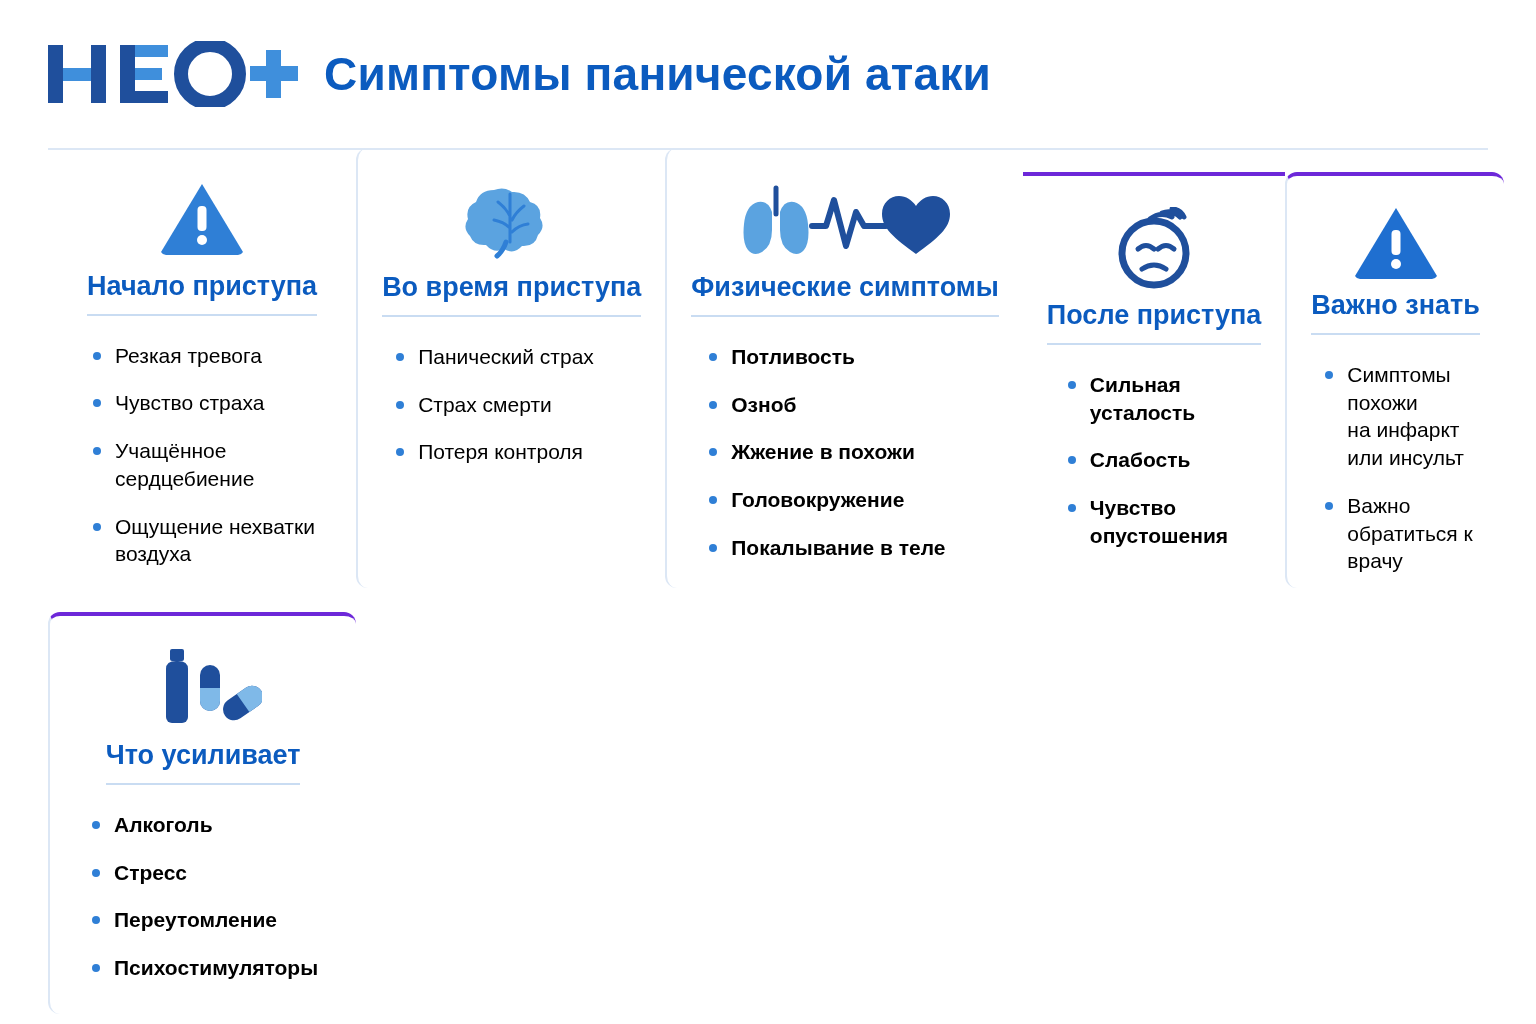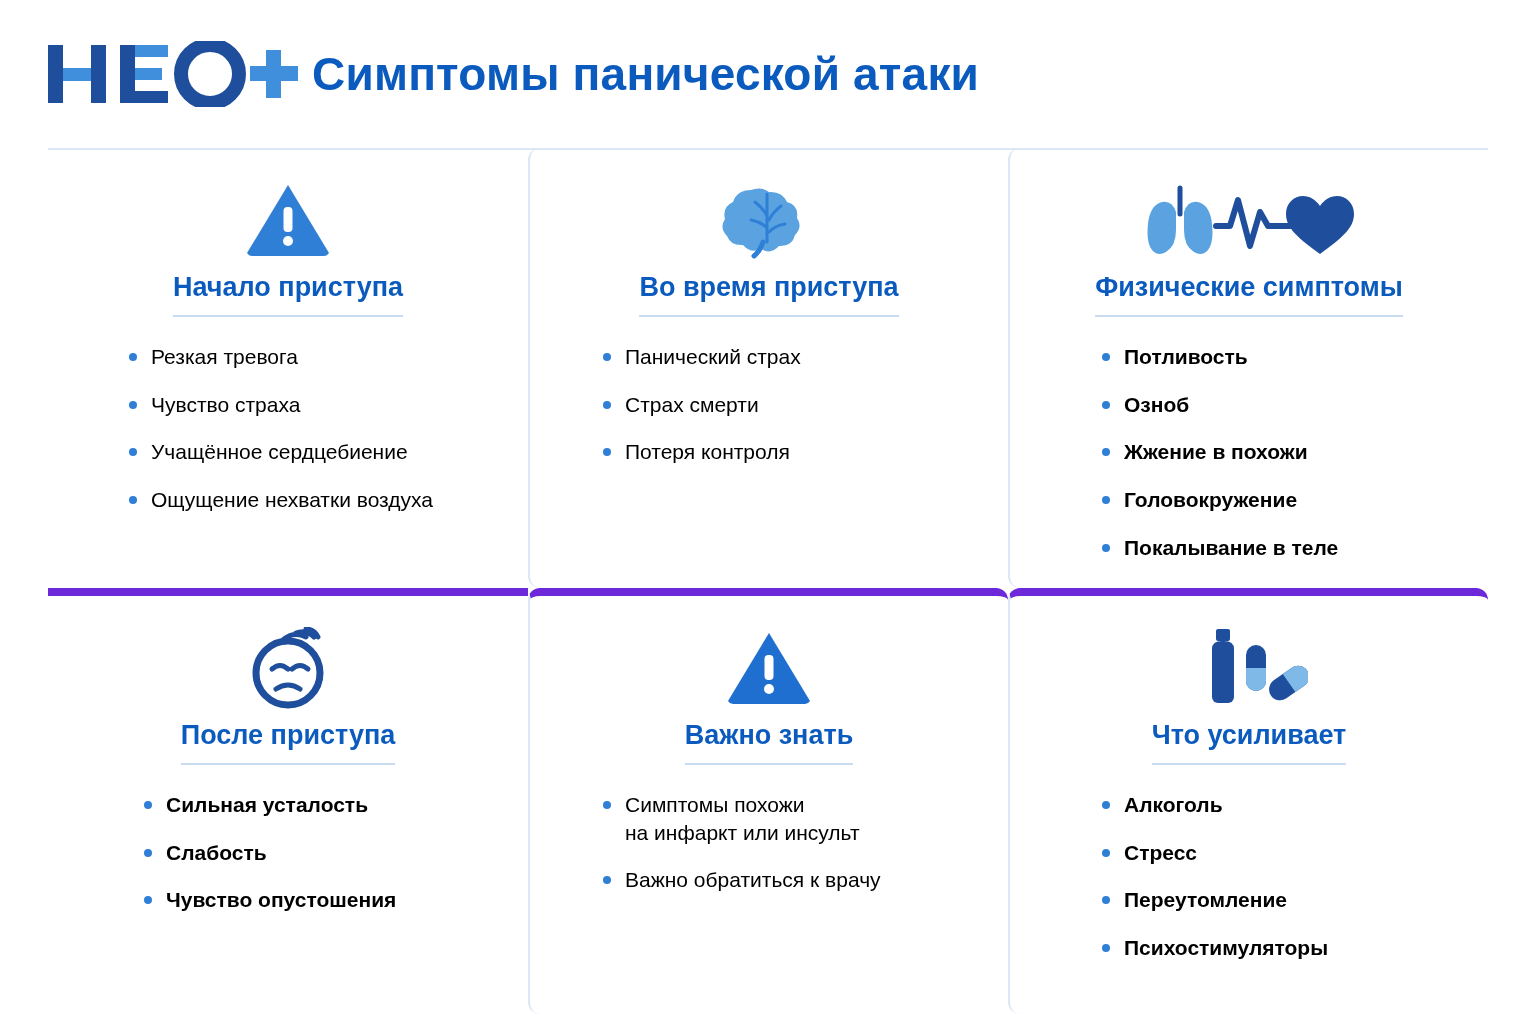--- a/index.html
+++ b/index.html
@@ -20,21 +20,21 @@
     height: 1024px;
     box-sizing: border-box;
     padding: 0 48px;
   }
 
   
   .header {
     display: flex;
     align-items: center;
     height: 148px;
-    gap: 12px;
+    gap: 24px;
   }
   .logo {
     display: flex;
     align-items: center;
     height: 64px;
   }
   .logo svg { display: block; }
   .page-title {
     font-size: 46px;
     font-weight: bold;
@@ -47,34 +47,34 @@
     left: 48px;
     right: 48px;
     top: 148px;
     height: 2px;
     background: #dce7f5;
   }
 
   
   .grid {
     display: grid;
-    grid-template-columns: 1fr 1fr 1fr;
+    grid-template-columns: 1fr 1fr 1fr 1fr 1fr;
     grid-template-rows: 440px 1fr;
     height: 866px;
   }
   .cell {
     position: relative;
     padding: 30px 24px 0 24px;
     box-sizing: border-box;
     display: flex;
     flex-direction: column;
     align-items: center;
   }
   .cell.col2, .cell.col3 { border-left: 2px solid #dce7f5; border-radius: 12px; }
-  .row2 { border-top: 8px solid #6d28d9; }
+  .row2 { border-top: 4px solid #6d28d9; margin-top: 24px; }
 
   .icon-wrap {
     height: 84px;
     display: flex;
     align-items: center;
     justify-content: center;
   }
   .icon-wrap svg { display: block; }
 
   .card-title {

